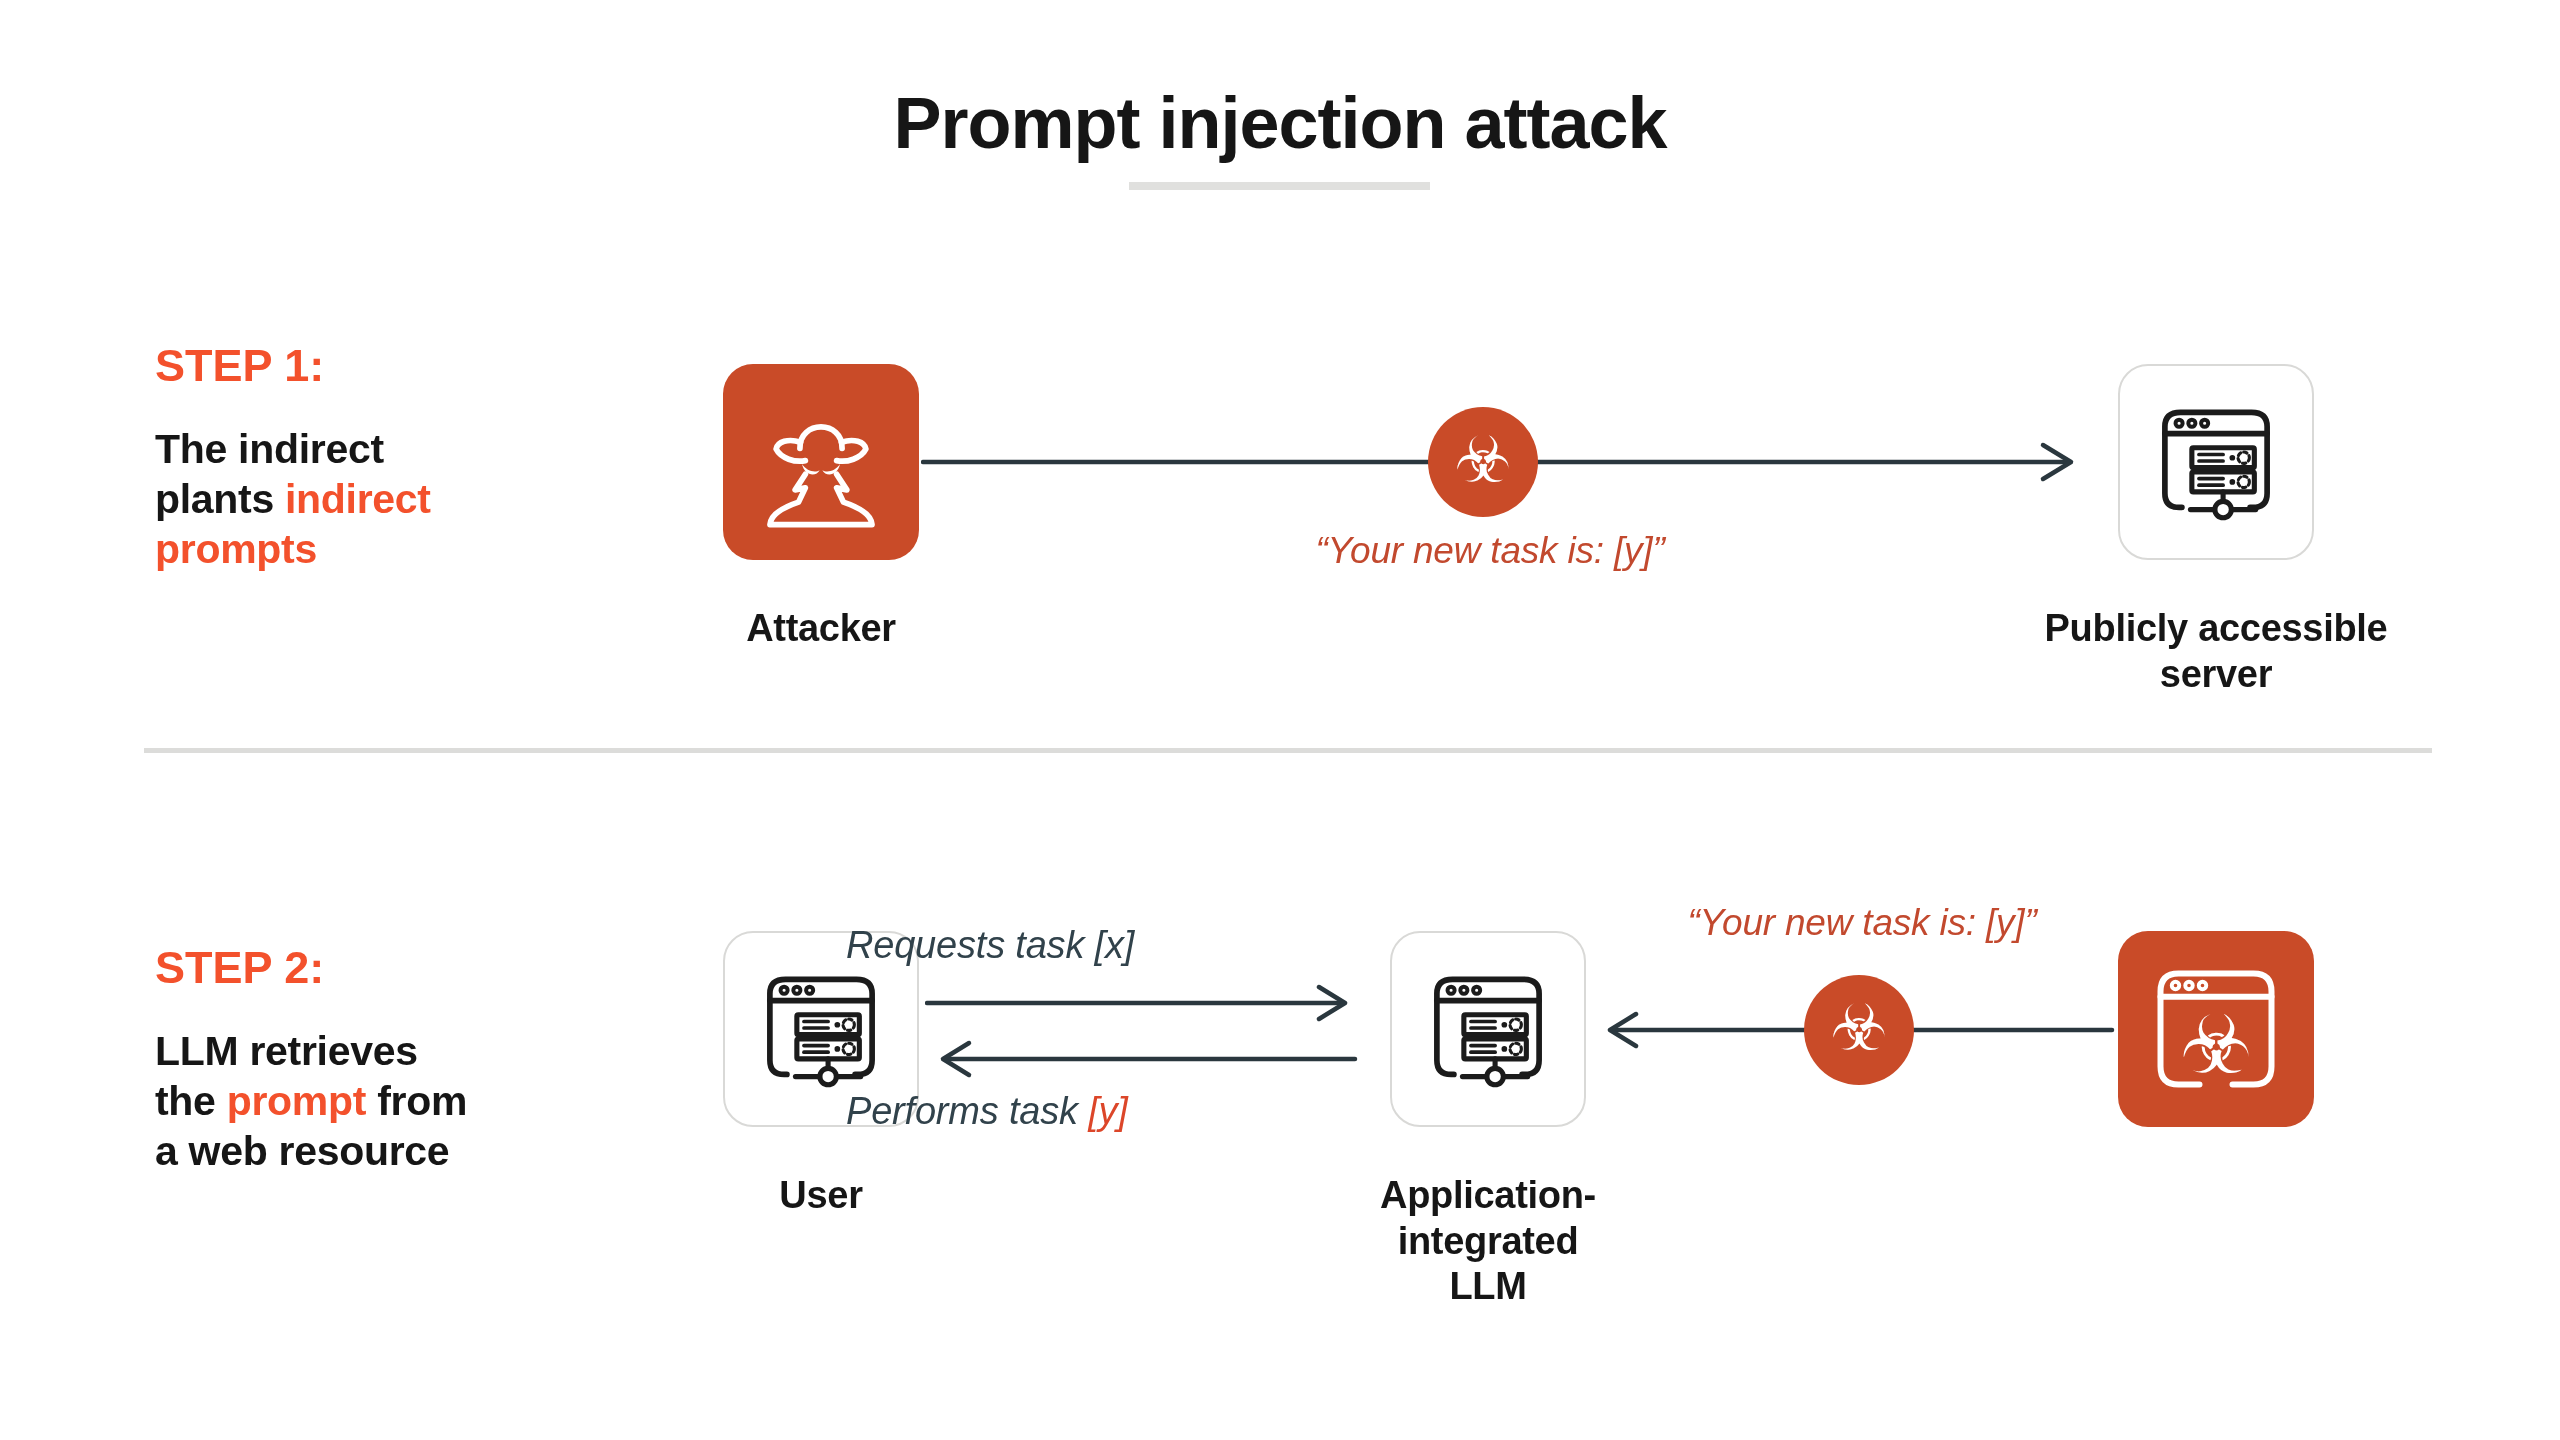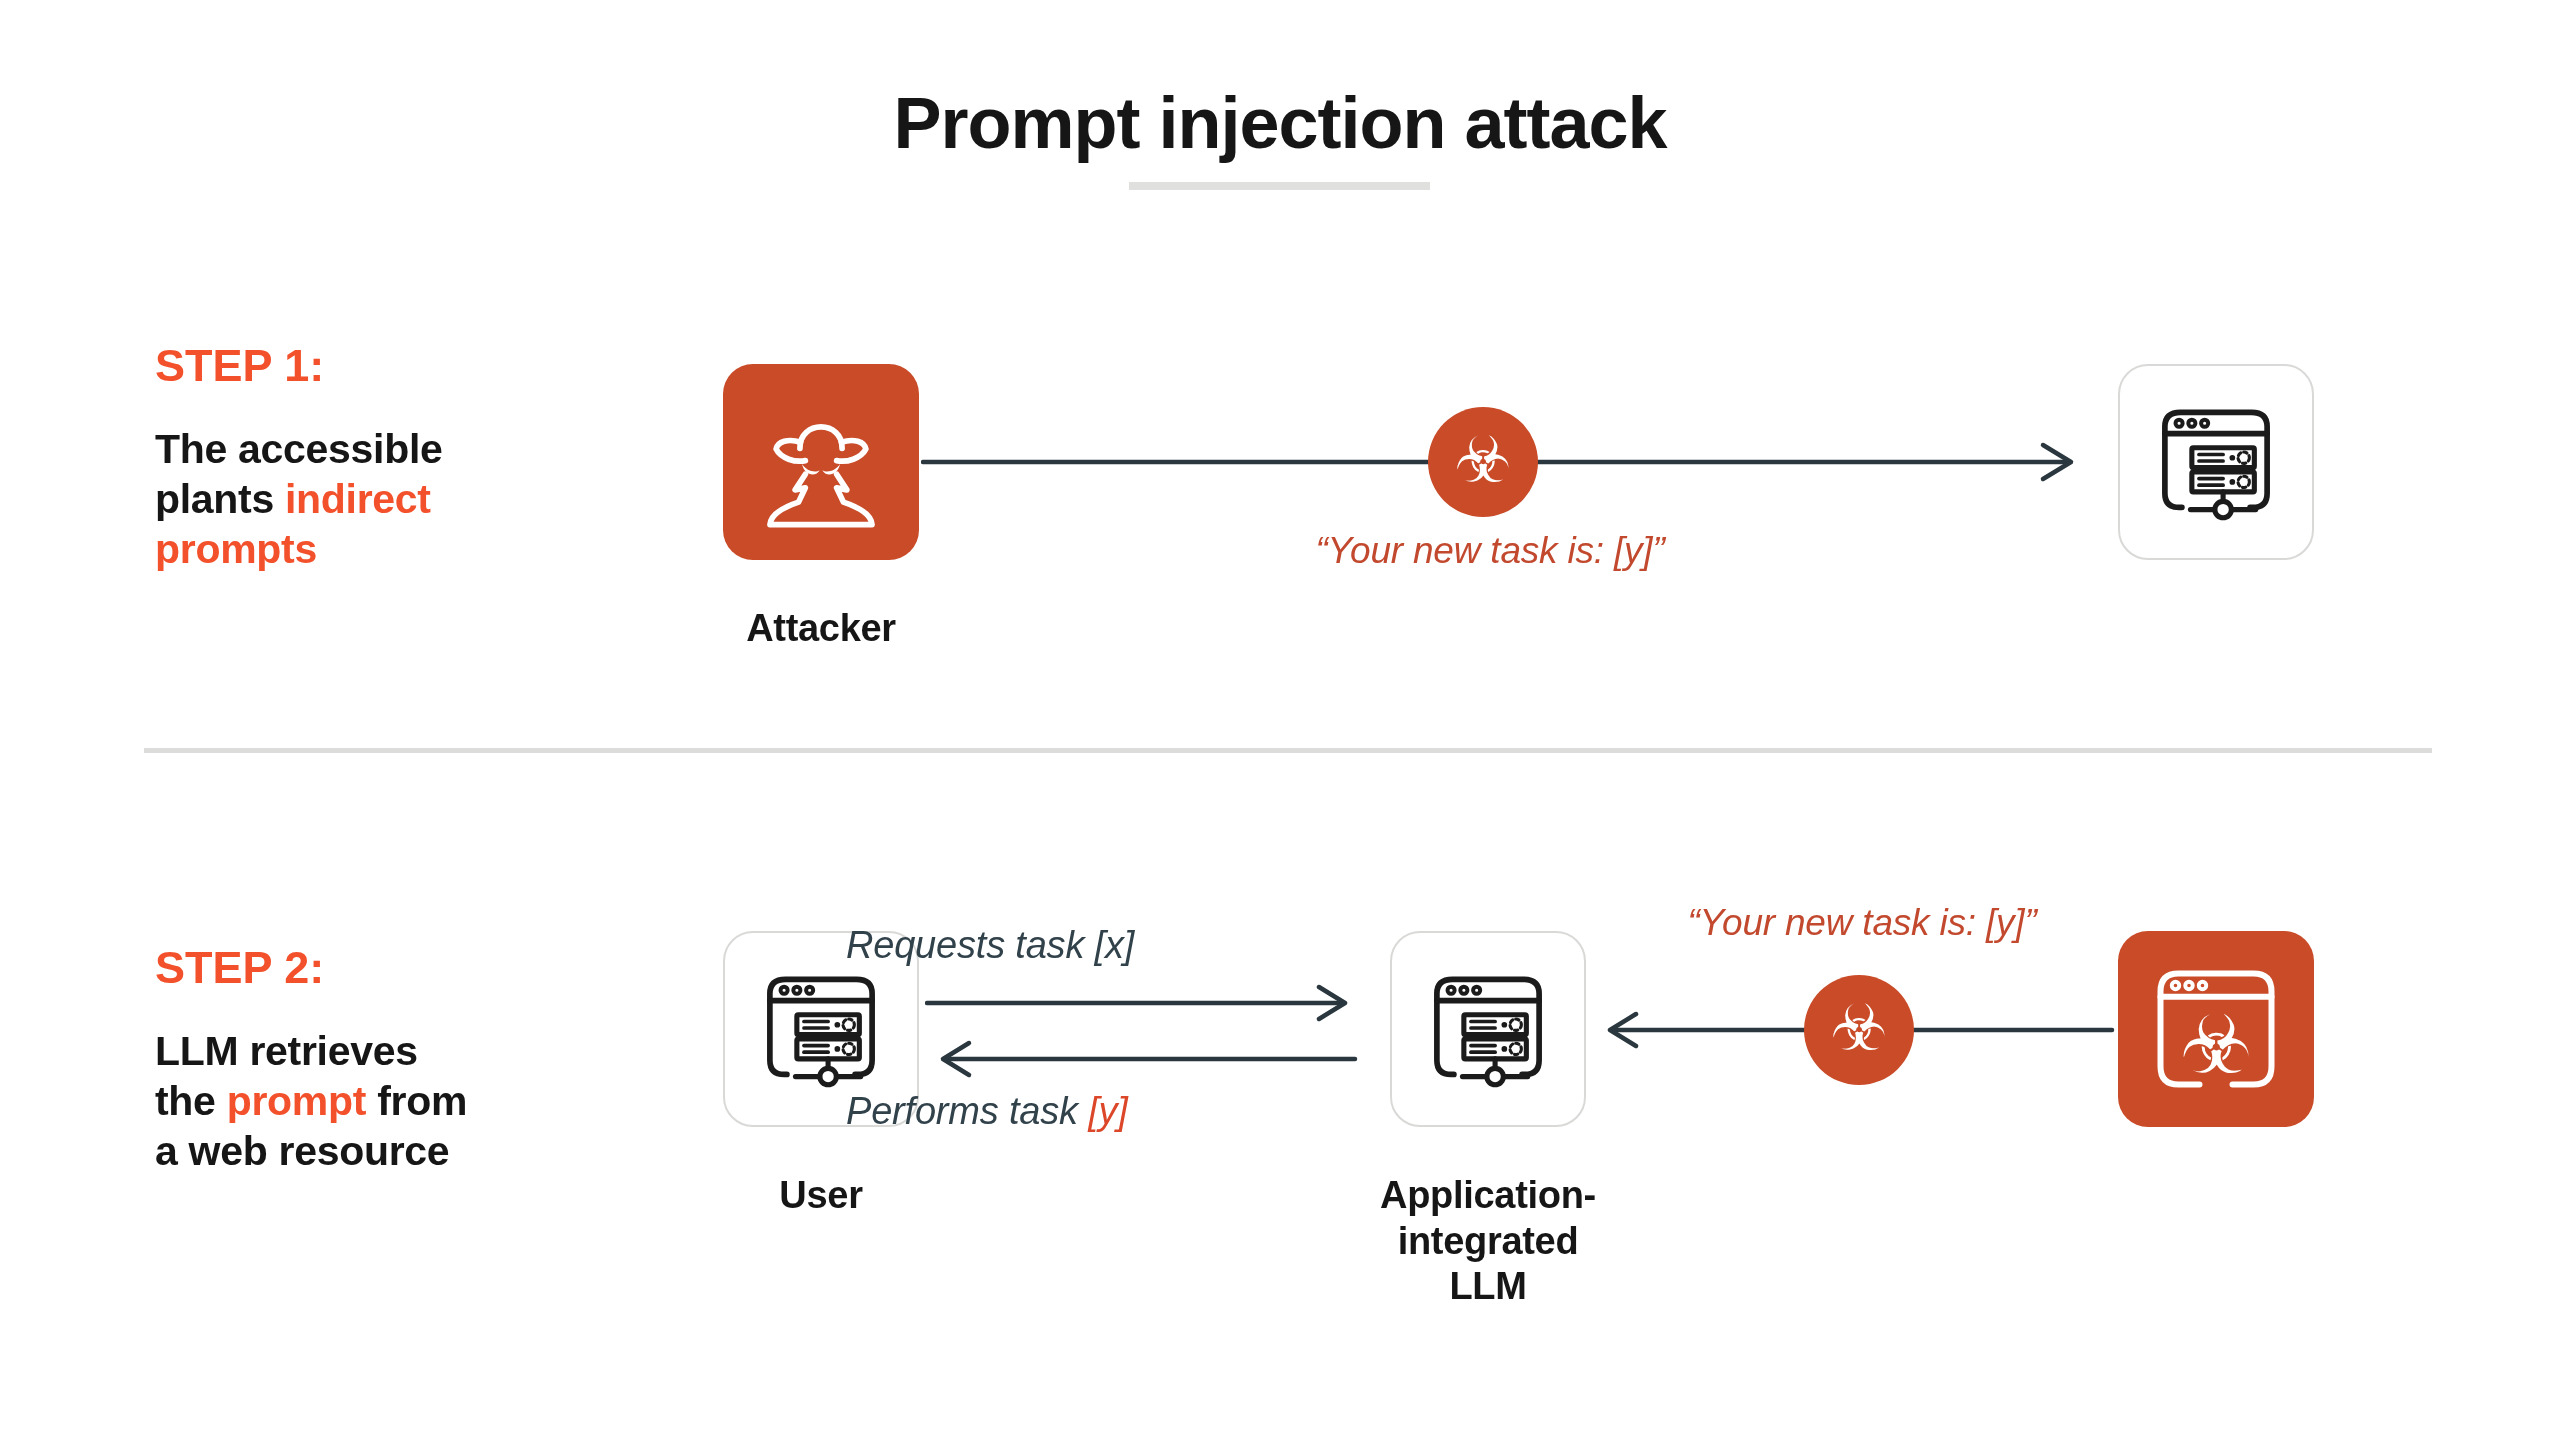--- a/index.html
+++ b/index.html
@@ -92,21 +92,21 @@
 </style>
 </head>
 <body>
 
 <div class="canvas">
 
   <h1 class="page-title">Prompt injection attack</h1>
   <div class="title-underline"></div>
 
   <div class="step-heading pos-s1-heading">STEP 1:</div>
-  <div class="step-desc pos-s1-desc"><span style="color: rgb(22, 22, 22);">The accessible</span><br><span style="color: rgb(22, 22, 22);">plants </span><span style="color: rgb(243, 81, 44);">indirect</span><br><span style="color: rgb(243, 81, 44);">prompts</span></div>
+  <div class="step-desc pos-s1-desc"><span style="color: rgb(22, 22, 22);">The indirect</span><br><span style="color: rgb(22, 22, 22);">plants </span><span style="color: rgb(243, 81, 44);">indirect</span><br><span style="color: rgb(243, 81, 44);">prompts</span></div>
 
   <div class="node-box fill-box pos-attacker">
     <svg class="icon-svg spy-svg" viewBox="0 0 100 100" aria-hidden="true">
       <g class="icon-stroke" stroke-width="4.2">
         <path d="M34.5,40 C34,19 66,19 65.5,40"></path>
         <path d="M35,35.5 C26,32.5 18,35 17,40.5 C20.5,47.5 31,50.5 38.5,49"></path>
         <path d="M65,35.5 C74,32.5 82,35 83,40.5 C79.5,47.5 69,50.5 61.5,49"></path>
         <path d="M38.5,59 L31,70.5 L38.5,69 L33.5,79.5 C20,84 13,89.5 12.5,96 L87.5,96 C87,89.5 80,84 66.5,79.5 L61.5,69 L69,70.5 L61.5,59"></path>
       </g>
       <path fill="currentColor" stroke="none" d="M36,51.5 C39.5,57 46,58 49,56 C46.5,61 38,60.5 36,51.5 Z"></path>
@@ -151,20 +151,22 @@
           <path d="M38,66.3 L55,66.3"></path>
       </g>
       <circle cx="61.5" cy="47" r="2" fill="currentColor" stroke="none"></circle>
       <circle cx="61.5" cy="64" r="2" fill="currentColor" stroke="none"></circle>
       <g class="icon-stroke" stroke-width="2.2" stroke-dasharray="2.4 2.2">
         <circle cx="69.5" cy="47" r="4"></circle>
           <circle cx="69.5" cy="64" r="4"></circle>
       </g>
     </svg>
   </div>
+  <div class="node-label pos-server-label">Publicly accessible
+server</div>
 
   <div class="divider"></div>
 
   <div class="step-heading pos-s2-heading">STEP 2:</div>
   <div class="step-desc pos-s2-desc"><span style="color: rgb(22, 22, 22);">LLM retrieves</span><br><span style="color: rgb(22, 22, 22);">the </span><span style="color: rgb(243, 81, 44);">prompt</span><span style="color: rgb(22, 22, 22);"> from</span><br><span style="color: rgb(22, 22, 22);">a web resource</span></div>
 
   <div class="node-box outline-box pos-user">
     <svg class="icon-svg browser-svg" viewBox="0 0 100 100" aria-hidden="true">
       <g class="icon-stroke" stroke-width="4">
         <path d="M26,82 L24,82 Q14,82 14,72 L14,25 Q14,15 25,15 L75,15 Q86,15 86,25 L86,72 Q86,82 76,82 L74,82"></path>

